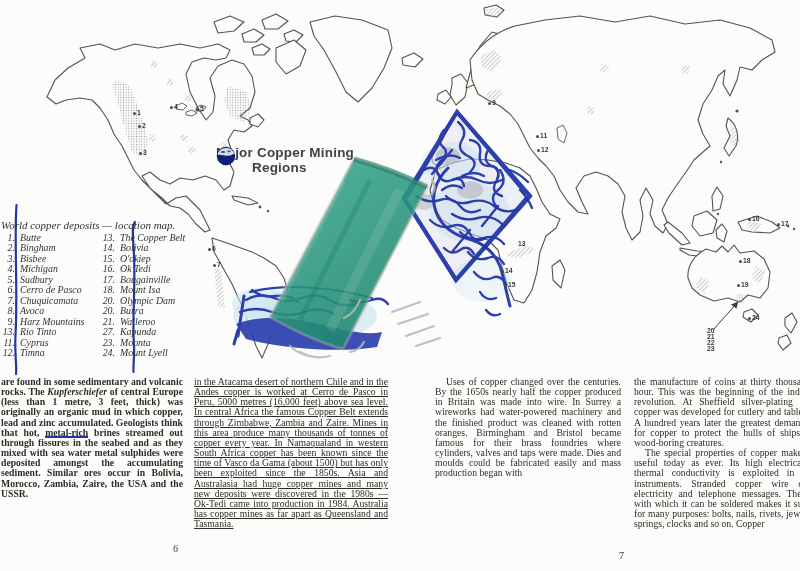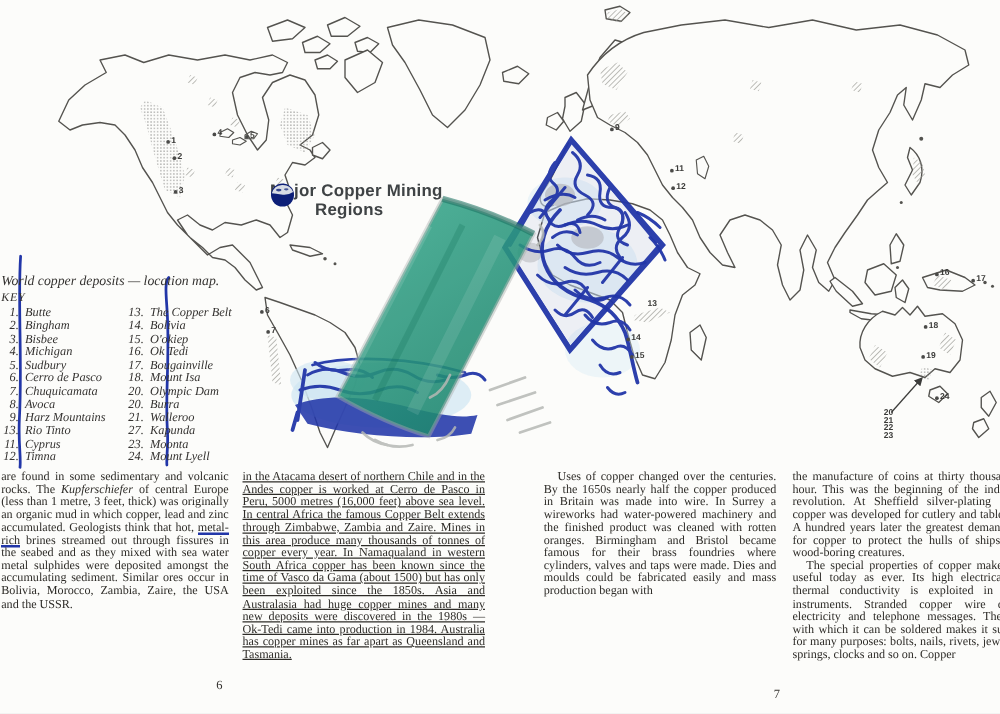--- a/index.html
+++ b/index.html
@@ -24,21 +24,21 @@
   .key-cols{position:relative;margin-top:2px;}
   .key-col{position:absolute;top:0;}
   .key-col.left{left:1px;width:95px;}
   .key-col.right{left:99px;width:88px;}
   .key-row{display:flex;font-size:9.9px;line-height:10.45px;}
   .key-row .kn{display:inline-block;width:13px;text-align:right;margin-right:5px;flex:none;}
   .key-col.right .key-row .kn{width:15px;}
   .bodycol{position:absolute;top:377px;font-size:9.7px;line-height:10.15px;text-align:justify;}
   .bodycol p{margin:0;}
   .bodycol p.indent{text-indent:11px;}
-  #col1{left:1px;width:182px;}
+  #col1{left:1px;width:182px;font-weight:bold;}
   #col2{left:194px;width:194px;text-decoration:underline;}
   #col3{left:435px;width:186px;}
   #col4{left:634px;width:190px;}
   .pen-u{background-image:linear-gradient(var(--pen,#2236a8),var(--pen,#2236a8));
          background-size:100% 2px;background-position:0 100%;background-repeat:no-repeat;}
   .pagenum{position:absolute;font-size:10px;color:#33312e;}
   #pn6{left:173px;top:543px;}
   #pn7{left:619px;top:550px;}
   .pen{stroke:var(--pen,#2236a8);}
 </style>
@@ -275,21 +275,20 @@
         <span class="map-label" style="left: 707px; top: 328px;">20</span>
         <span class="map-label" style="left: 707px; top: 334px;">21</span>
         <span class="map-label" style="left: 707px; top: 340px;">22</span>
         <span class="map-label" style="left: 707px; top: 346px;">23</span>
         <span class="map-label hasdot" style="left: 752px; top: 315px;">24</span>
       </div>
   </div>
 
   <div class="key">
     <div class="key-caption">World copper deposits — location map.</div>
-    <div class="key-heading">KEY</div>
     <div class="key-cols">
       <div class="key-col left">
           <div class="key-row">
             <span class="kn">1.</span>
             <span class="km">Butte</span>
           </div>
           <div class="key-row">
             <span class="kn">2.</span>
             <span class="km">Bingham</span>
           </div>

